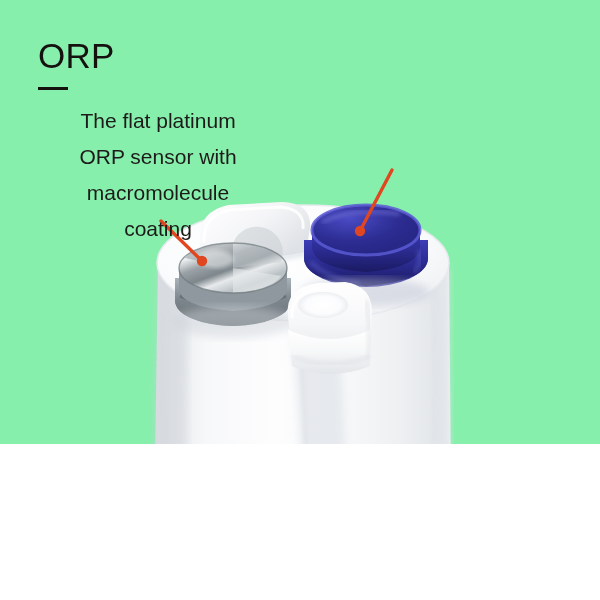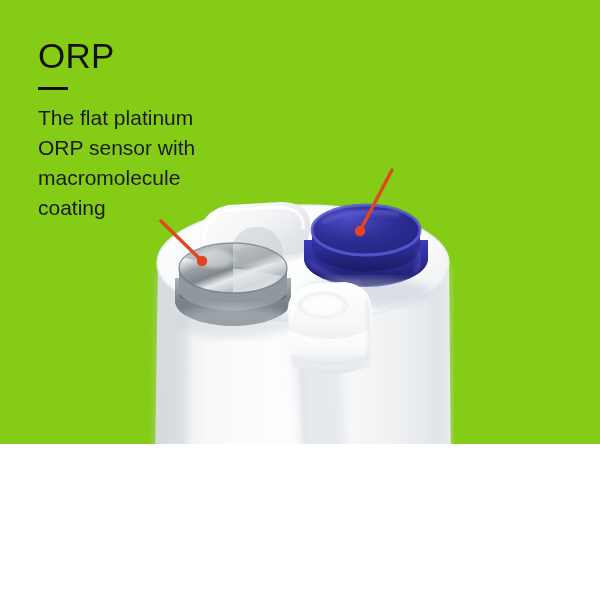--- a/index.html
+++ b/index.html
@@ -9,21 +9,21 @@
   }
   body {
     font-family: "Liberation Sans", sans-serif;
     -webkit-font-smoothing: antialiased;
   }
   #stage {
     position: relative;
     width: 600px;
     height: 444px;
     overflow: hidden;
-    background: #84cc16;
+    background: #86efac;
   }
 
   
   .callout { position: absolute; }
   .callout-title {
     font-size: 35px;
     font-weight: 300;
     color: #14110f;
     line-height: 1;
     letter-spacing: 0.2px;
@@ -33,22 +33,23 @@
     width: 30px;
     height: 3px;
     background: #14110f;
     margin-top: 14px;
     margin-bottom: 13px;
   }
   .callout-body {
     font-size: 21px;
     font-weight: 400;
     color: #1d1b19;
-    line-height: 30px;
+    line-height: 36px;
     white-space: pre-line;
+    text-align: center;
   }
 
   #callout-orp { left: 38px; top: 38px; width: 240px; }
   #callout-ph  { left: 375px; top: 38px; width: 205px; }
 
   
   #probe {
     position: absolute;
     left: 0; top: 0;
     width: 600px; height: 600px;

